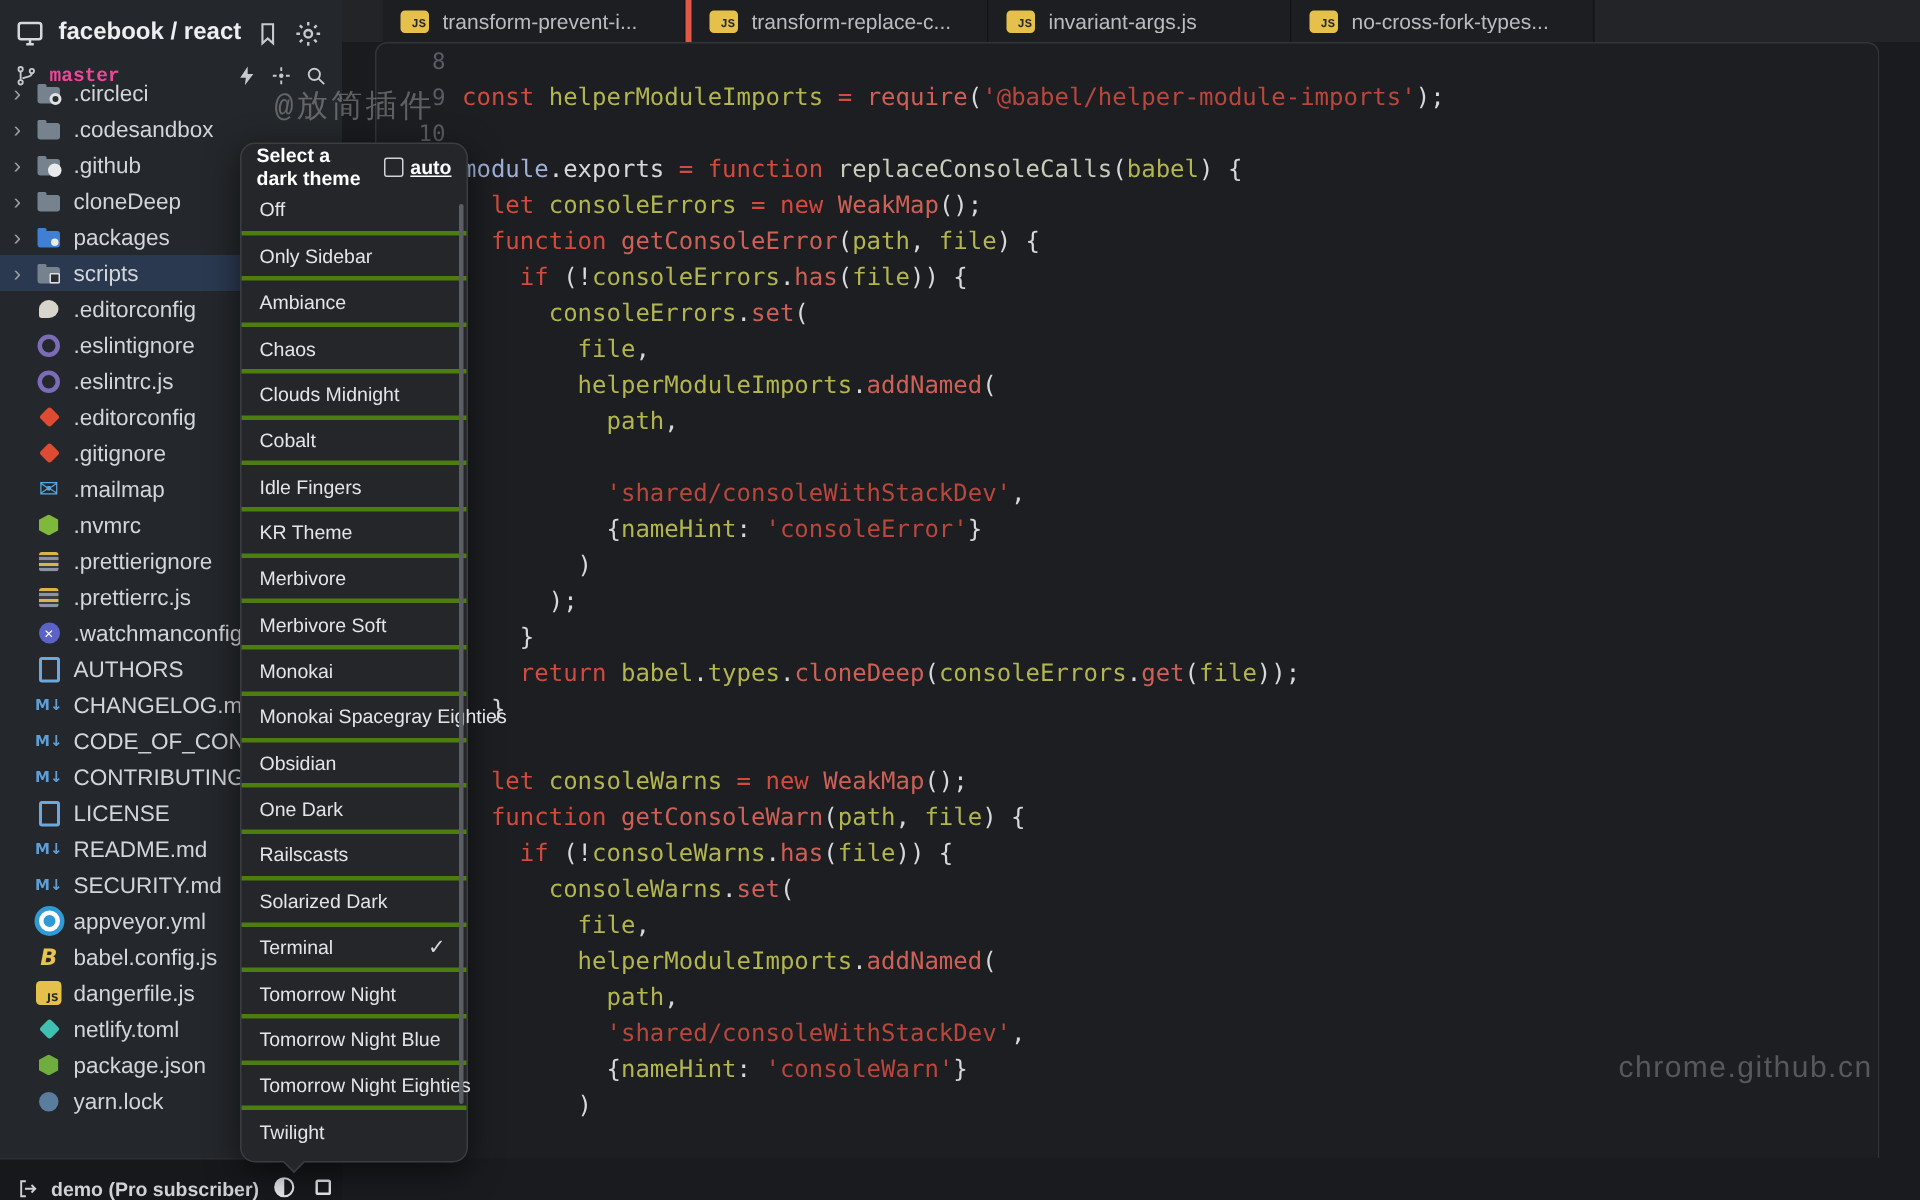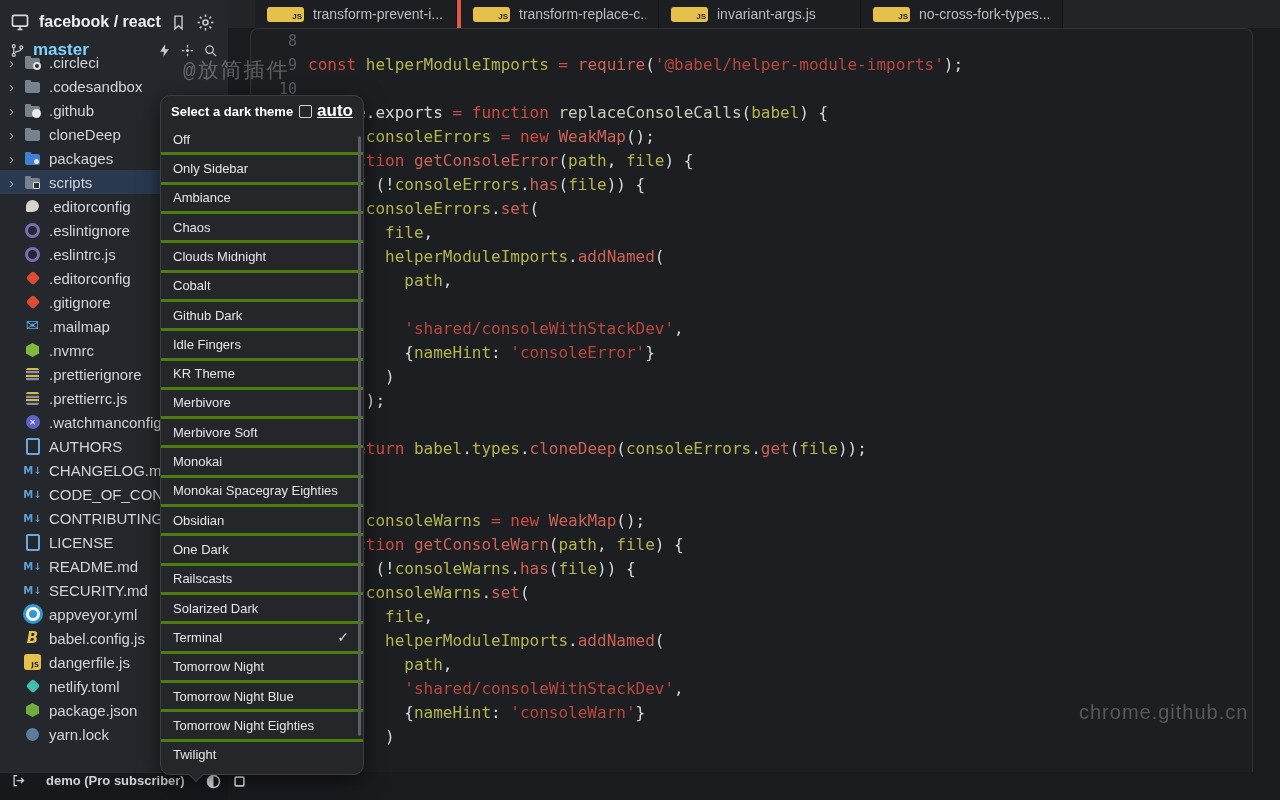--- a/index.html
+++ b/index.html
@@ -6,21 +6,21 @@
   *{box-sizing:border-box;}
   .app{position:relative;width:1280px;height:800px;overflow:hidden;background:#151619;
        font-family:"Liberation Sans",sans-serif;-webkit-font-smoothing:antialiased;}
 
   
   .sidebar{position:absolute;left:0;top:0;width:228px;height:800px;background:#24272b;}
   .sb-header{padding:7px 10px 0 10px;}
   .sb-row1{display:flex;align-items:center;height:30px;gap:9px;}
   .sb-title{flex:1;font-size:16px;font-weight:600;color:#eceef0;white-space:nowrap;}
   .sb-row2{display:flex;align-items:center;height:22px;gap:8px;margin-top:2px;}
-  .sb-branch{flex:1;font-size:17px;font-weight:700;color:#7dd3fc;}
+  .sb-branch{flex:1;font-size:13px;font-weight:700;color:#ec4899;font-family:Liberation Mono, monospace;}
   .hicon{display:inline-flex;align-items:center;justify-content:center;color:#c6cacf;flex:none;}
   .hicon svg{display:block;}
   .file-tree{position:absolute;top:50px;left:0;right:0;}
   .tree-row{display:flex;align-items:center;height:24px;padding-left:9px;font-size:15px;color:#d2d5d9;white-space:nowrap;overflow:hidden;}
   .tree-row.selected{background:var(--sel,#2a3950);}
   .chev{width:15px;flex:none;color:#9aa0a6;font-size:15px;line-height:1;}
   .tree-label{overflow:hidden;white-space:nowrap;}
 
   
   .fi{position:relative;width:17px;height:17px;margin-right:8px;flex:none;display:inline-flex;
@@ -47,58 +47,58 @@
   .fi-markdown{color:#5f9fd6;font-size:10px;font-weight:bold;letter-spacing:0;}
   .fi-appveyor::before{content:"";width:8px;height:8px;border:3px solid #fff;border-radius:50%;box-shadow:0 0 0 3px #2f9ad6;background:#2f9ad6;}
   .fi-babel{color:#e7c44c;font-size:15px;font-weight:bold;font-style:italic;}
   .fi-js::before{content:"JS";display:flex;align-items:flex-end;justify-content:flex-end;width:14px;height:14px;border-radius:3px;
      background:#e5c04b;color:#26282b;font-size:7px;font-weight:bold;padding:1px 2px;}
   .fi-netlify::before{content:"";width:10px;height:10px;background:#3fc0b0;transform:rotate(45deg);border-radius:2px;}
   .fi-npm::before{content:"";width:13px;height:14px;background:#6fae3d;clip-path:polygon(50% 0,100% 25%,100% 75%,50% 100%,0 75%,0 25%);}
   .fi-yarn::before{content:"";width:13px;height:13px;border-radius:50%;background:#5a7d9e;}
 
   .sb-footer{position:absolute;left:0;bottom:0;width:228px;height:28px;background:#17181b;border-top:1px solid #2c2e31;
-     display:flex;align-items:flex-start;padding:0 11px;gap:20px;z-index:10;}
+     display:flex;align-items:flex-end;padding:0 11px;gap:8px;z-index:10;}
   .sb-footer .flabel{font-size:13px;font-weight:700;color:#ced2d6;white-space:nowrap;}
   .footer-icons{margin-left:auto;display:flex;gap:10px;align-items:center;}
 
   
   .main{position:absolute;left:228px;top:0;width:1052px;height:800px;background:#1a1b1e;}
   .tabbar{height:28px;display:flex;padding-left:27px;background:#232427;}
   .tab{width:202px;display:flex;align-items:center;gap:9px;padding:0 12px;background:#1c1e22;
        border-right:1px solid #121315;font-size:14px;color:#b9bdc2;white-space:nowrap;overflow:hidden;}
   .tab.active{border-left:4px solid var(--accent,#e25746);}
-  .jsb{width:37px;height:15px;border-radius:3px;background:var(--jsb,#e5c04b);color:#26282b;flex:none;
+  .jsb{width:19px;height:15px;border-radius:3px;background:var(--jsb,#e5c04b);color:#26282b;flex:none;
        display:flex;align-items:flex-end;justify-content:flex-end;font-size:8px;font-weight:bold;padding:1px 2px;
-       font-family:Liberation Sans, sans-serif;}
+       font-family:Liberation Mono, monospace;}
   .tab-label{overflow:hidden;text-overflow:clip;}
 
   .editor-panel{position:absolute;left:22px;top:28px;width:1003px;height:744px;background:#1c1e21;
        border:1px solid #313438;border-bottom:none;border-radius:8px 8px 0 0;overflow:hidden;}
   .code-area{position:absolute;inset:0;font-family:"DejaVu Sans Mono",monospace;font-size:16px;line-height:24px;}
   .code-line{display:flex;height:24px;white-space:pre;}
   .ln{width:46px;flex:none;text-align:right;color:#585d63;font-size:15px;}
   .ct{margin-left:11px;}
   .tk-k{color:var(--syn-keyword,#d14b3e);}
   .tk-o{color:var(--syn-identifier,#b3b64f);}
   .tk-m{color:var(--syn-method,#cd6156);}
   .tk-q{color:var(--syn-string,#b9473c);}
   .tk-w{color:var(--syn-plain,#d6d8da);}
   .tk-b{color:var(--syn-module,#9fb0d8);}
   .tk-p{color:var(--syn-function_pale,#c9ccba);}
   .editor-watermark{position:absolute;left:828px;top:672px;font-size:20px;color:#55585c;letter-spacing:1px;}
 
   
-  .theme-menu{position:absolute;left:160px;top:95px;width:204px;height:680px;background:#242629;
+  .theme-menu{position:absolute;left:160px;top:95px;width:152px;height:680px;background:#242629;
        border:1px solid #3a3d41;border-radius:10px;box-shadow:0 6px 22px rgba(0,0,0,.55);z-index:50;}
   .menu-header{height:30px;display:flex;align-items:center;padding:0 10px;gap:5px;
        font-size:13px;font-weight:bold;color:#fff;}
   .menu-title{flex:1;}
   .auto-checkbox{width:13px;height:13px;border:1.5px solid #d0d4d8;border-radius:2px;background:transparent;flex:none;}
-  .auto-label{font-size:17px;font-weight:bold;color:#fff;text-decoration:underline;}
+  .auto-label{font-size:13px;font-weight:bold;color:#fff;text-decoration:underline;}
   .menu-list{position:absolute;left:0;right:0;top:30px;bottom:6px;display:flex;flex-direction:column;}
   .menu-item{flex:1;display:flex;align-items:center;padding:0 12px;font-size:13px;color:#e3e5e8;
        border-top:3px solid #4d7c0f;position:relative;white-space:nowrap;}
   .menu-item .check{position:absolute;right:14px;color:#d6d9dc;font-size:14px;}
   .menu-scroll{position:absolute;right:2px;top:40px;width:3px;height:600px;border-radius:2px;background:#5b5f64;z-index:2;}
   .menu-notch{position:absolute;left:30px;bottom:-6px;width:10px;height:10px;background:#242629;
        transform:rotate(45deg);border-right:1px solid #3a3d41;border-bottom:1px solid #3a3d41;}
 
   .sidebar-watermark{position:absolute;left:183px;top:56px;z-index:6;font-size:21px;letter-spacing:2px;
        color:rgba(205,205,205,.38);font-family:Liberation Mono, monospace;}
@@ -425,23 +425,20 @@
         <div class="menu-item">
           <span>Chaos</span>
         </div>
         <div class="menu-item">
           <span>Clouds Midnight</span>
         </div>
         <div class="menu-item">
           <span>Cobalt</span>
         </div>
         <div class="menu-item">
-          <span>Github Dark</span>
-        </div>
-        <div class="menu-item">
           <span>Idle Fingers</span>
         </div>
         <div class="menu-item">
           <span>KR Theme</span>
         </div>
         <div class="menu-item">
           <span>Merbivore</span>
         </div>
         <div class="menu-item">
           <span>Merbivore Soft</span>

